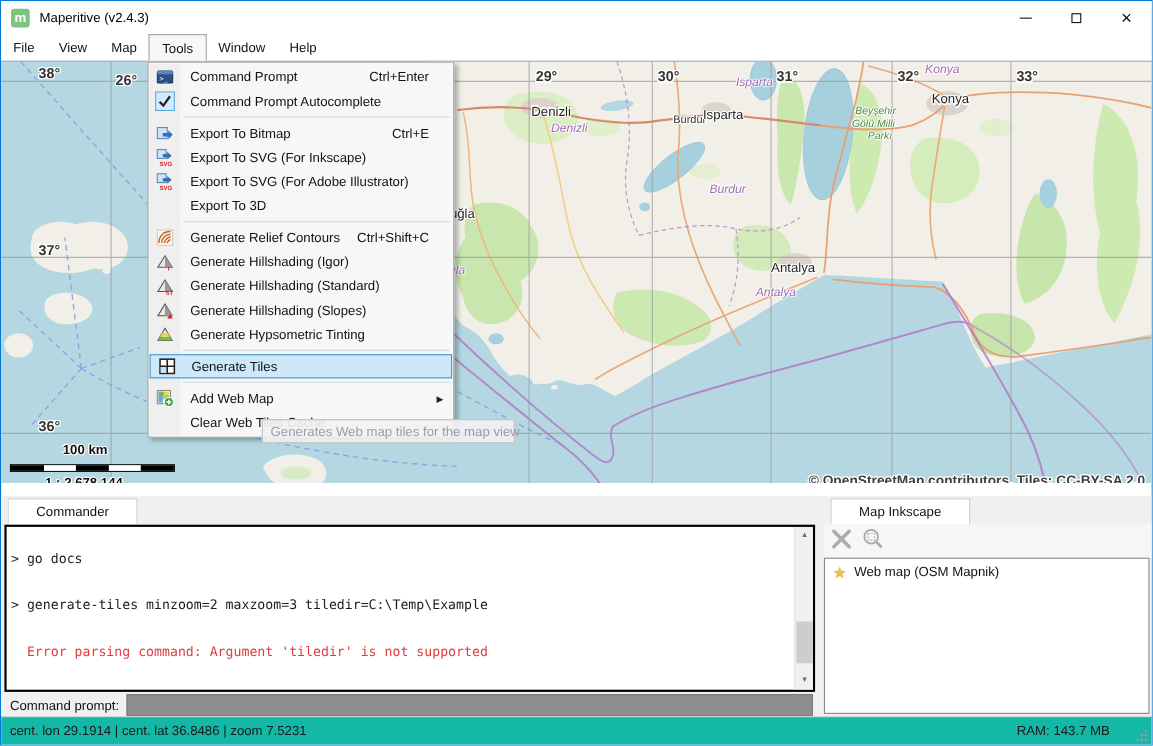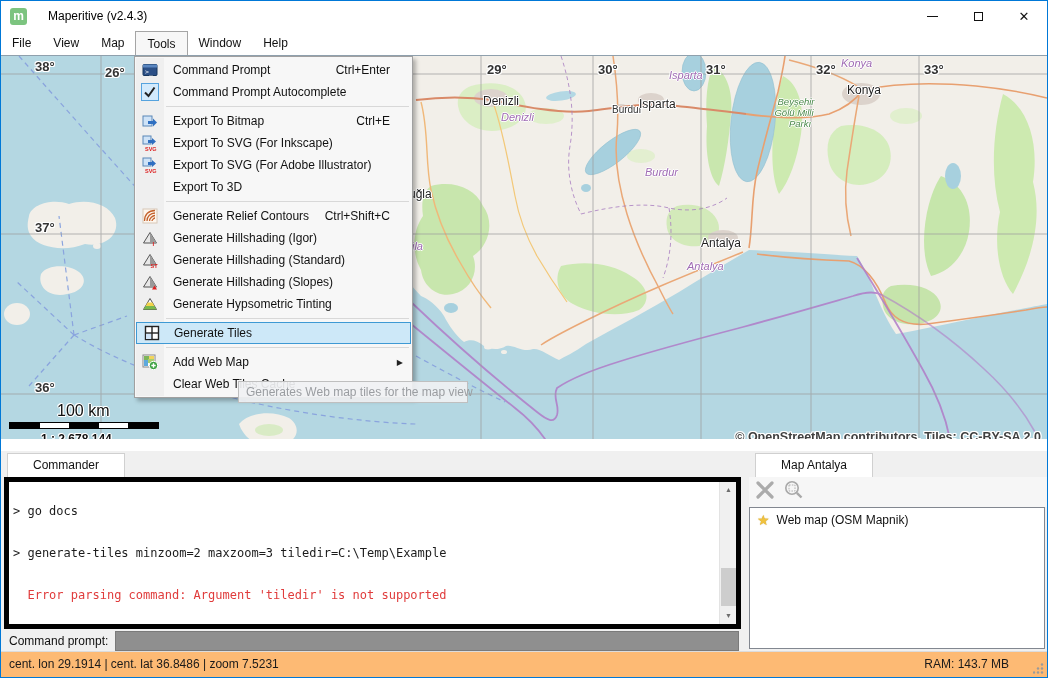--- a/index.html
+++ b/index.html
@@ -3,42 +3,42 @@
 <meta charset="utf-8">
 <style>
   *{margin:0;padding:0;box-sizing:border-box}
   html,body{width:1048px;height:678px;background:#fff}
   .window{position:relative;width:1048px;height:678px;border:1px solid #0078d7;background:#fff;
     font-family:"Liberation Sans",sans-serif;overflow:hidden}
   
   .titlebar{height:30px;display:flex;align-items:center;background:#fff}
   .logo{width:17px;height:17px;margin-left:9px;background:#7cc47f;border-radius:3px;color:#fff;
     font-weight:bold;font-size:12px;display:flex;align-items:center;justify-content:center}
-  .title{margin-left:21px;font-size:12px;color:#000}
+  .title{margin-left:9px;font-size:12px;color:#000}
   .win-btns{margin-left:auto;display:flex;height:100%}
   .win-btn{width:46px;height:100%;display:flex;align-items:center;justify-content:center;font-size:13px;color:#111}
   .min-glyph{width:11px;height:1px;background:#111}
   .max-glyph{width:9px;height:9px;border:1px solid #111}
   
   .menubar{height:24px;display:flex;align-items:stretch;background:#fff;font-size:12px;position:relative;z-index:80}
   .mb-item{padding:5px 11px;color:#111}
   .mb-item.active{border:1px solid #a5a5a5;border-bottom:none;background:#f7f7f7}
   
   .map-area{position:absolute;left:0;top:54px;width:1046px;height:384px;background:#b4d7e2;overflow:hidden;border-top:1px solid #8fa0ad}
   .map-area svg.basemap{position:absolute;left:0;top:0}
   .geo-label{position:absolute;font-size:13px;font-weight:bold;color:#333;white-space:nowrap;
     text-shadow:1px 0 0 #fff,-1px 0 0 #fff,0 1px 0 #fff,0 -1px 0 #fff,1px 1px 0 #fff,-1px -1px 0 #fff,1px -1px 0 #fff,-1px 1px 0 #fff}
   .city{position:absolute;font-size:12px;color:#1e1e1e;white-space:nowrap;
     text-shadow:1px 0 0 #fff,-1px 0 0 #fff,0 1px 0 #fff,0 -1px 0 #fff,1px 1px 0 #fff,-1px -1px 0 #fff}
   .city.small{font-size:10px;color:#333}
   .region{position:absolute;font-size:11px;font-style:italic;color:#a06cb4;white-space:nowrap;
     text-shadow:1px 0 0 #fff,-1px 0 0 #fff,0 1px 0 #fff,0 -1px 0 #fff}
   .park{position:absolute;width:50px;text-align:center;font-size:9.5px;font-style:italic;color:#4c8a4c;line-height:11px;
     text-shadow:1px 0 0 #fff,-1px 0 0 #fff,0 1px 0 #fff,0 -1px 0 #fff}
-  .scale-dist{position:absolute;left:56px;top:346px;font-size:16px;font-weight:normal;color:#111;
+  .scale-dist{position:absolute;left:56px;top:346px;font-size:12px;font-weight:bold;color:#111;
     text-shadow:1px 0 0 #fff,-1px 0 0 #fff,0 1px 0 #fff,0 -1px 0 #fff,1px 1px 0 #fff,-1px -1px 0 #fff}
   .scale-bar{position:absolute;left:8px;top:366px;width:150px;height:7px;border:1px solid #000;display:flex}
   .scale-bar span{flex:1}
   .scale-ratio{position:absolute;left:40px;top:376px;font-size:12px;font-weight:bold;color:#111;
     text-shadow:1px 0 0 #fff,-1px 0 0 #fff,0 1px 0 #fff,0 -1px 0 #fff,1px 1px 0 #fff,-1px -1px 0 #fff}
   .attribution{position:absolute;right:6px;top:374px;font-size:12.5px;font-weight:bold;color:#404040;
     text-shadow:1px 0 0 #fff,-1px 0 0 #fff,0 1px 0 #fff,0 -1px 0 #fff,1px 1px 0 #fff,-1px -1px 0 #fff,1px -1px 0 #fff,-1px 1px 0 #fff}
   
   .dropdown{position:absolute;left:133px;top:0;width:279px;background:#f7f7f7;border:1px solid #a0a0a0;
     box-shadow:3px 3px 4px rgba(0,0,0,.28);z-index:90;padding:2px 0}
@@ -52,36 +52,36 @@
   .subarrow{position:absolute;right:9px;font-size:8px;color:#222;top:7px}
   .msep{height:1px;background:#d8d8d8;margin:3px 3px 3px 31px}
   .tooltip{position:absolute;left:237px;top:325px;width:230px;height:22px;background:rgba(240,241,243,.92);
     border:1px solid #bfbfbf;color:#9a9da1;font-size:12px;line-height:20px;padding-left:7px;z-index:95;white-space:nowrap}
   
   .bottom{position:absolute;left:0;top:450px;width:1046px;height:200px;background:#f0f0f0}
   .left-panel{position:absolute;left:0;top:0;width:741px;height:200px}
   .right-panel{position:absolute;left:746px;top:0;width:300px;height:200px}
   .tab{position:absolute;top:2px;height:24px;padding:0 25px;background:#fff;border:1px solid #d0d0d0;border-bottom:none;
     font-size:12px;line-height:23px;color:#111}
-  .console{position:absolute;left:3px;top:26px;width:737px;height:152px;background:#fff;border:5px solid #000000;overflow:hidden}
+  .console{position:absolute;left:3px;top:26px;width:737px;height:152px;background:#fff;border:2px solid #000000;overflow:hidden}
   .console-lines{font-family:"DejaVu Sans Mono",monospace;font-size:12px;line-height:14px;white-space:pre;color:#1c1c1c;margin:-6px 0 0 4px}
   .console-lines .error{color:#e03c3c}
   .vscroll{position:absolute;right:0;top:0;bottom:0;width:17px;background:#f0f0f0;border-left:1px solid #e3e3e3}
   .vs-arrow{position:absolute;left:0;width:17px;height:16px;text-align:center;font-size:7px;color:#6d6d6d;line-height:16px}
   .vs-up{top:0}.vs-down{bottom:0}
   .vs-thumb{position:absolute;left:1px;width:15px;top:86px;height:38px;background:#cdcdcd}
   .cmd-row{position:absolute;left:0;top:180px;width:741px;height:20px}
   .cmd-label{position:absolute;left:8px;top:0;font-size:12px;line-height:20px;color:#111}
   .cmd-input{position:absolute;left:114px;top:0;width:624px;height:20px;background:#8f8f8f;border:1px solid #7a7a7a}
   .ms-toolbar{position:absolute;left:2px;top:26px;width:298px;height:30px;background:#f6f6f6;display:flex;align-items:center;padding-left:4px;gap:6px}
   .ms-list{position:absolute;left:2px;top:56px;width:296px;height:142px;background:#fff;border:1px solid #828790}
   .ms-item{display:flex;align-items:center;height:24px;padding-left:7px;font-size:12px;color:#111}
   .star{color:#f0c23e;font-size:14px;margin-right:7px;text-shadow:0 0 1px #b8860b}
   
-  .statusbar{position:absolute;left:0;top:650px;width:1046px;height:26px;background:#fdba74;border-top:1px solid #dcdcdc;font-size:12px;color:#1a1a1a}
+  .statusbar{position:absolute;left:0;top:650px;width:1046px;height:26px;background:#14b8a6;border-top:1px solid #dcdcdc;font-size:12px;color:#1a1a1a}
   .sb-left{position:absolute;left:8px;top:0;line-height:25px}
   .sb-right{position:absolute;right:38px;top:0;line-height:25px}
   .grip{position:absolute;right:3px;bottom:3px}
 </style>
 </head>
 <body>
 
 <div class="window">
 
   <div class="titlebar">
@@ -440,21 +440,21 @@
           <div class="vs-arrow vs-down">▼</div>
         </div>
       </div>
       <div class="cmd-row">
         <span class="cmd-label">Command prompt:</span>
         <div class="cmd-input"></div>
       </div>
     </div>
 
     <div class="right-panel">
-      <div class="tab" style="left:8px">Map Antalya</div>
+      <div class="tab" style="left:8px">Map Inkscape</div>
       <div class="ms-toolbar">
         <span>
           <svg width="24" height="24">
               <path d="M5,5 L19,19 M19,5 L5,19" stroke="#ababab" stroke-width="3.2" stroke-linecap="round"></path>
             </svg>
         </span>
         <span>
           <svg width="22" height="22">
               <circle cx="9" cy="9" r="6.2" stroke="#a8a8a8" stroke-width="1.6" fill="none"></circle>
               <rect x="6" y="6" width="6" height="6" fill="none" stroke="#b2b2b2" stroke-dasharray="1.6 1.2"></rect>

